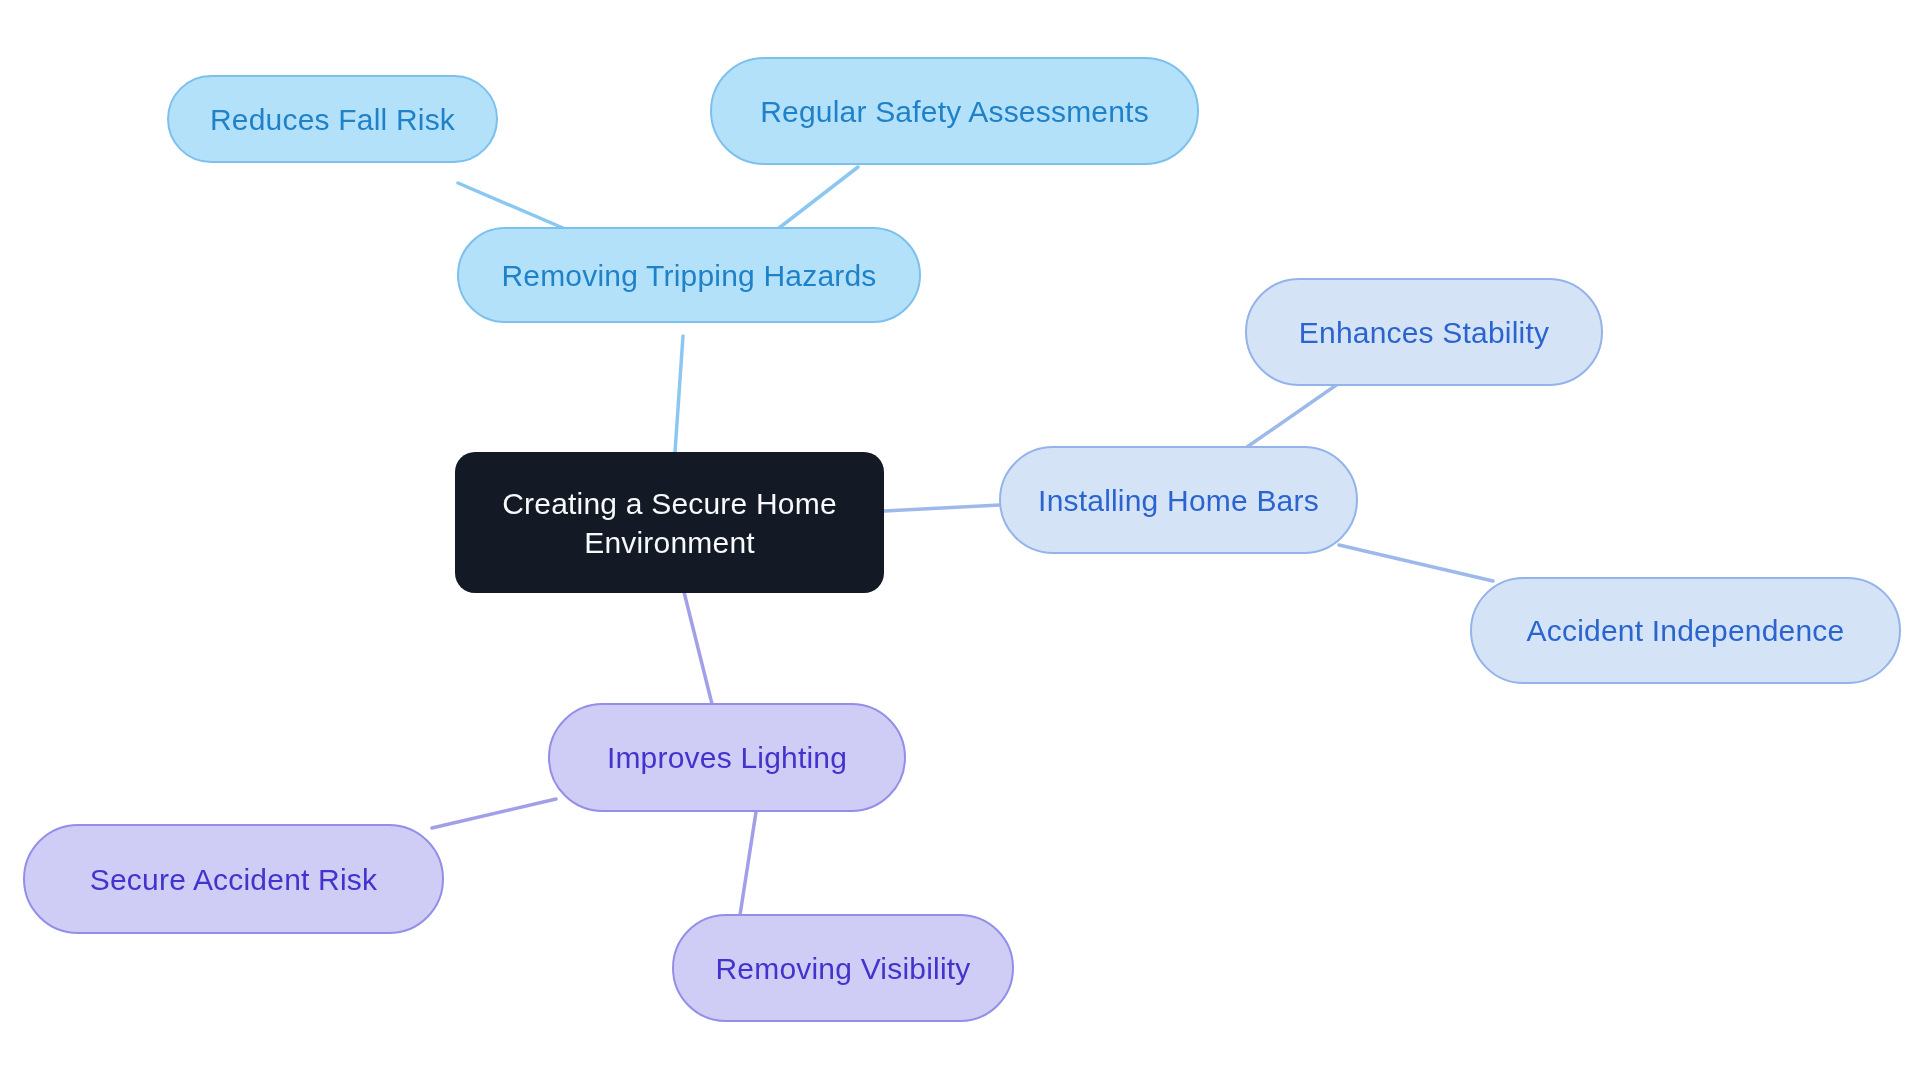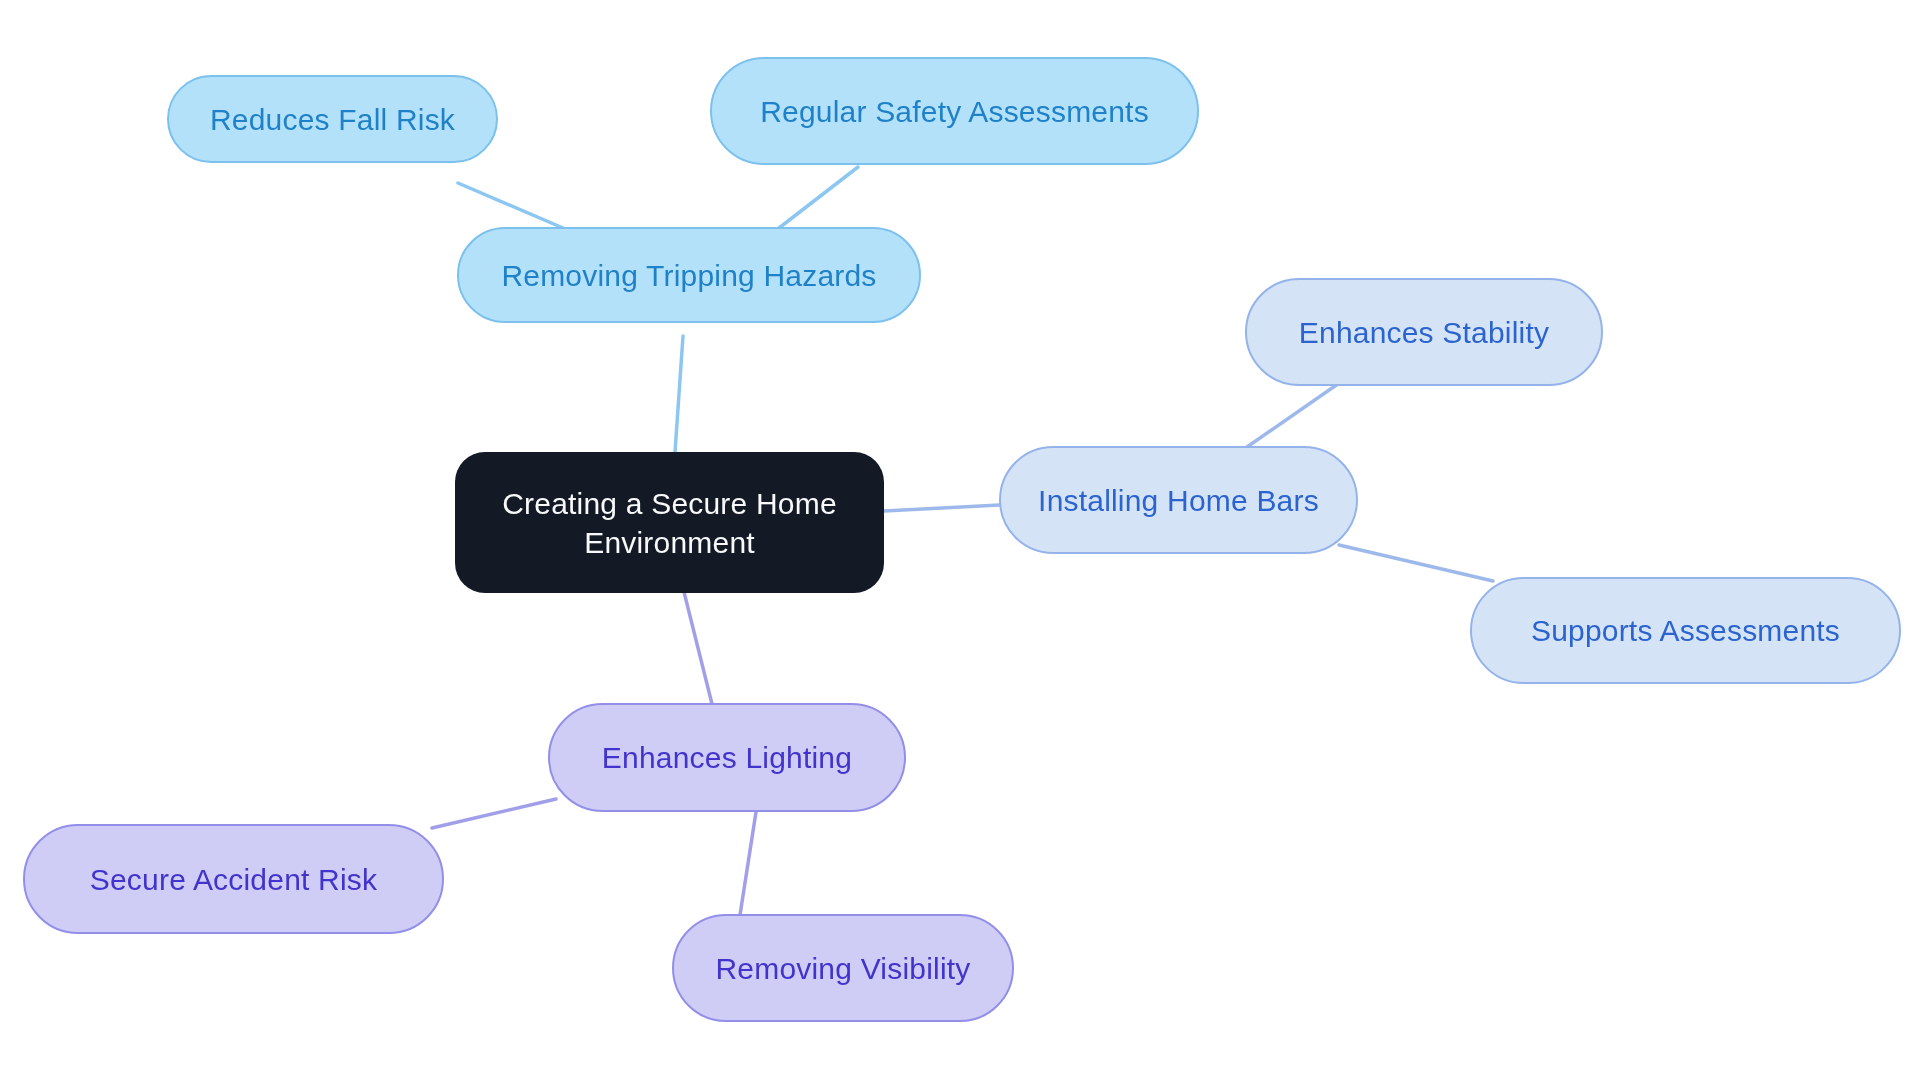--- a/index.html
+++ b/index.html
@@ -31,21 +31,21 @@
     border-radius: 60px;
     font-size: 30px;
     line-height: 1.3;
     letter-spacing: 0.2px;
     cursor: default;
     user-select: none;
   }
   .node-center {
     background: #131a25;
     color: #f7f9fa;
-    border-radius: 30px;
+    border-radius: 20px;
     padding: 0 36px;
   }
   .node-cyan {
     background: #b4e1fa;
     border: 2.5px solid #7cc1ee;
     color: #1f81c8;
   }
   .node-blue {
     background: #d5e3f7;
     border: 2.5px solid #94b3ea;
@@ -91,25 +91,25 @@
     <span>Regular Safety Assessments</span>
   </div>
 
   <div class="node node-blue" style="left:999px; top:446px; width:359px; height:108px;">
     <span>Installing Home Bars</span>
   </div>
   <div class="node node-blue" style="left:1245px; top:270px; width:358px; height:108px;margin-top:8px;">
     <span>Enhances Stability</span>
   </div>
   <div class="node node-blue" style="left:1470px; top:577px; width:431px; height:107px;">
-    <span>Supports Assessments</span>
+    <span>Accident Independence</span>
   </div>
 
   <div class="node node-purple" style="left:548px; top:703px; width:358px; height:109px;">
-    <span>Enhances Lighting</span>
+    <span>Improves Lighting</span>
   </div>
   <div class="node node-purple" style="left:23px; top:824px; width:421px; height:110px;">
     <span>Secure Accident Risk</span>
   </div>
   <div class="node node-purple" style="left:672px; top:914px; width:342px; height:108px;">
     <span>Removing Visibility</span>
   </div>
 
 </div>
 

